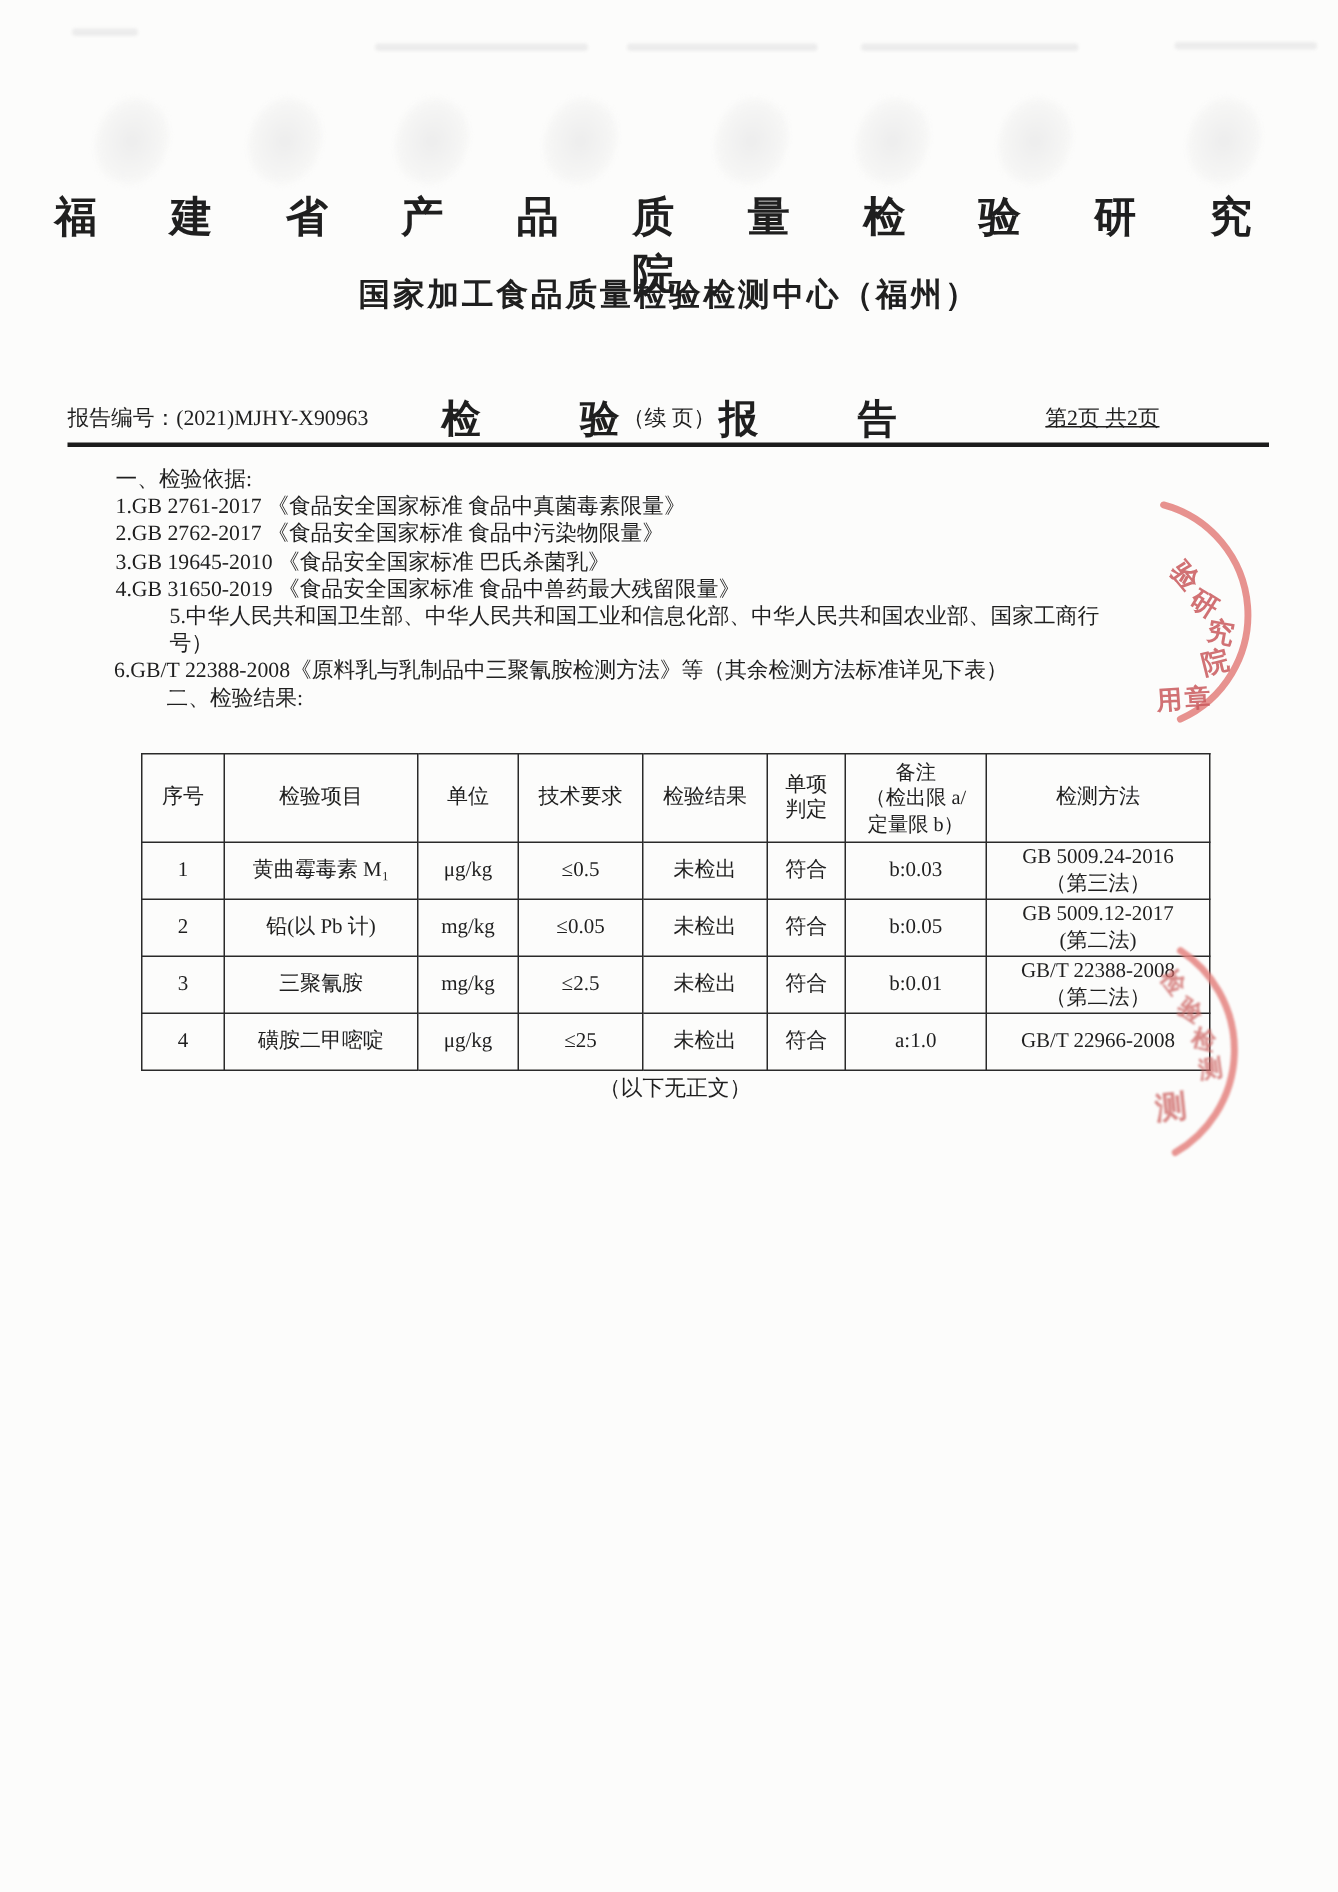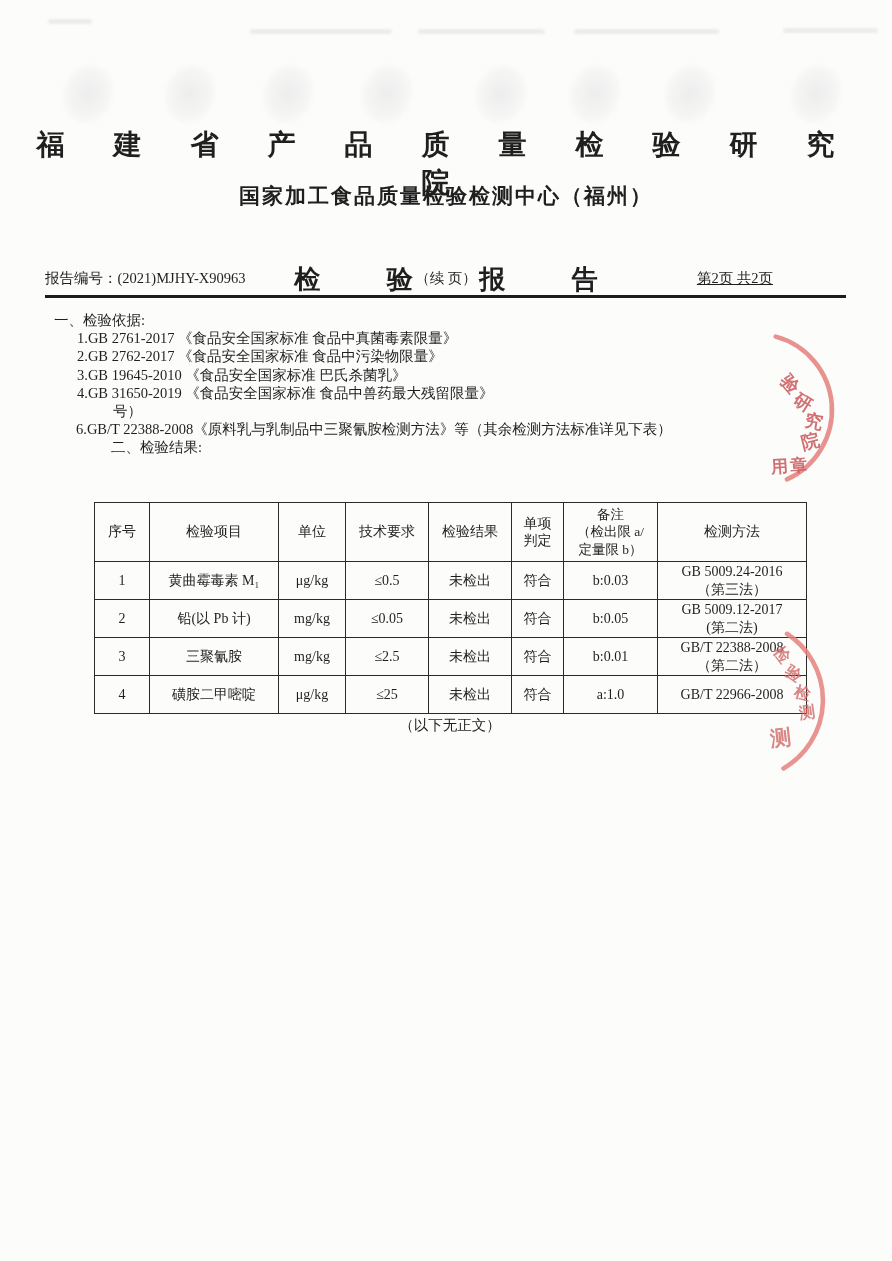--- a/index.html
+++ b/index.html
@@ -22,21 +22,21 @@
   .t-report{position:absolute;top:222px;left:0;width:892px;text-align:center;
     font-size:26px;font-weight:bold;letter-spacing:30px;padding-left:30px;box-sizing:border-box;margin-top:40px;}
   .meta{position:absolute;top:269px;left:0;width:820px;height:22px;font-size:14.5px;}
   .meta .left{position:absolute;left:45px;top:0;}
   .meta .mid{position:absolute;left:0;width:892px;text-align:center;top:0;}
   .meta .right{position:absolute;right:47px;top:0;text-decoration:underline;}
   .rule{position:absolute;left:45px;top:295px;width:801px;height:3px;background:#1c1c1c;}
   
   .basis{position:absolute;left:0;top:311px;width:860px;font-size:14.5px;line-height:18.2px;}
   .basis div{white-space:nowrap;}
-  .ind-a{margin-left:54px;}
+  .ind-a{margin-left:77px;}
   .ind-b{margin-left:77px;}
   .ind-c{margin-left:113px;}
   .ind-d{margin-left:76px;}
   .ind-e{margin-left:111px;}
   
   table.results{position:absolute;left:94px;top:502px;width:712px;border-collapse:collapse;
     table-layout:fixed;font-size:14px;line-height:1.25;}
   table.results th,table.results td{border:1.6px solid #2a2a2a;padding:1px 3px;
     text-align:center;vertical-align:middle;font-weight:normal;}
   table.results thead tr{height:59px;}
@@ -81,20 +81,21 @@
     <span class="right">第2页 共2页</span>
   </div>
   <div class="rule"></div>
 
   <div class="basis">
     <div class="ind-a">一、检验依据:</div>
     <div class="ind-b">1.GB 2761-2017 《食品安全国家标准 食品中真菌毒素限量》</div>
     <div class="ind-b">2.GB 2762-2017 《食品安全国家标准 食品中污染物限量》</div>
     <div class="ind-b">3.GB 19645-2010 《食品安全国家标准 巴氏杀菌乳》</div>
     <div class="ind-b">4.GB 31650-2019 《食品安全国家标准 食品中兽药最大残留限量》</div>
+    <div class="ind-c">5.中华人民共和国卫生部、中华人民共和国工业和信息化部、中华人民共和国农业部、国家工商行</div>
     <div class="ind-c">号）</div>
     <div class="ind-d">6.GB/T 22388-2008《原料乳与乳制品中三聚氰胺检测方法》等（其余检测方法标准详见下表）</div>
     <div class="ind-e">二、检验结果:</div>
   </div>
 
   <table class="results">
     <colgroup>
       <col style="width:55px">
         <col style="width:129px">
         <col style="width:67px">

